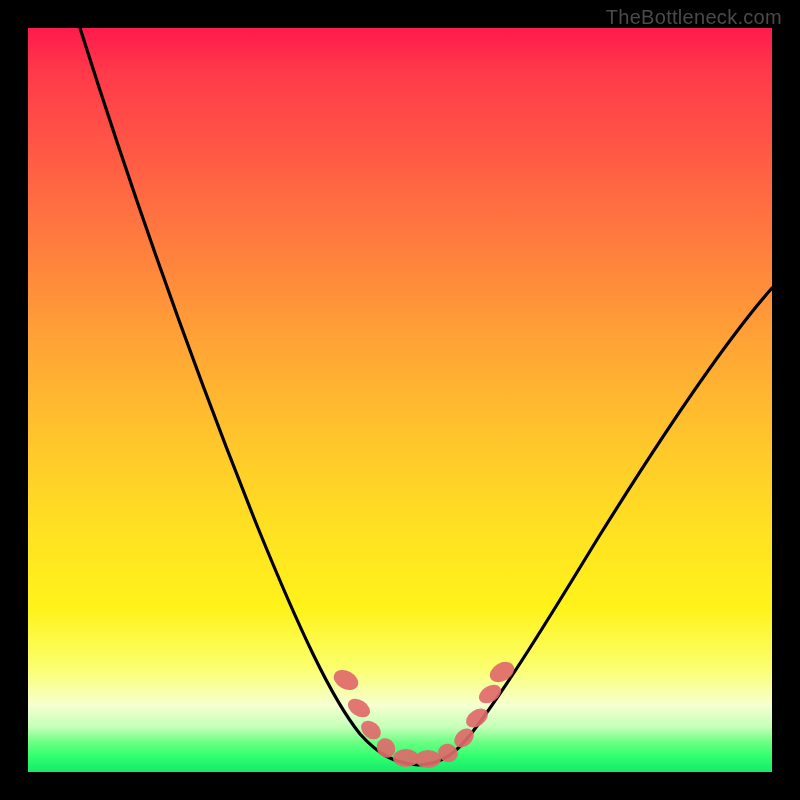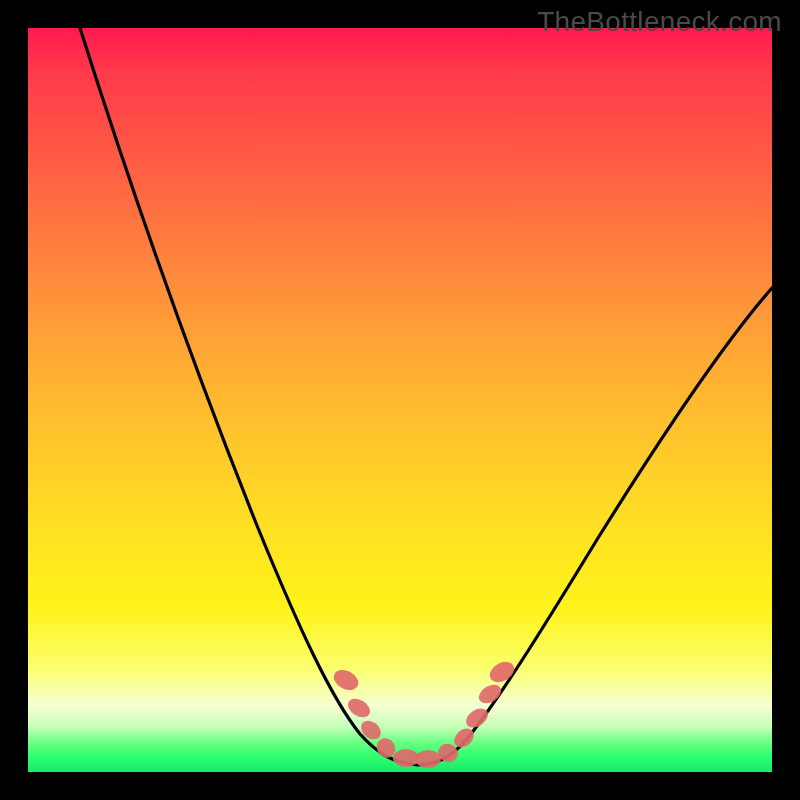--- a/index.html
+++ b/index.html
@@ -42,21 +42,21 @@
       #6bff83 96%,
       #2dff6f 98%,
       #18e86a 100%
     );
   }
   .watermark {
     position: absolute;
     top: 6px;
     right: 18px;
     color: #4a4a4a;
-    font-size: 28px;
+    font-size: 20px;
     font-weight: 500;
     letter-spacing: 0.3px;
     user-select: none;
     margin-left: 16px;
   }
   svg.curve {
     position: absolute;
     left: 0;
     top: 0;
     width: 744px;

